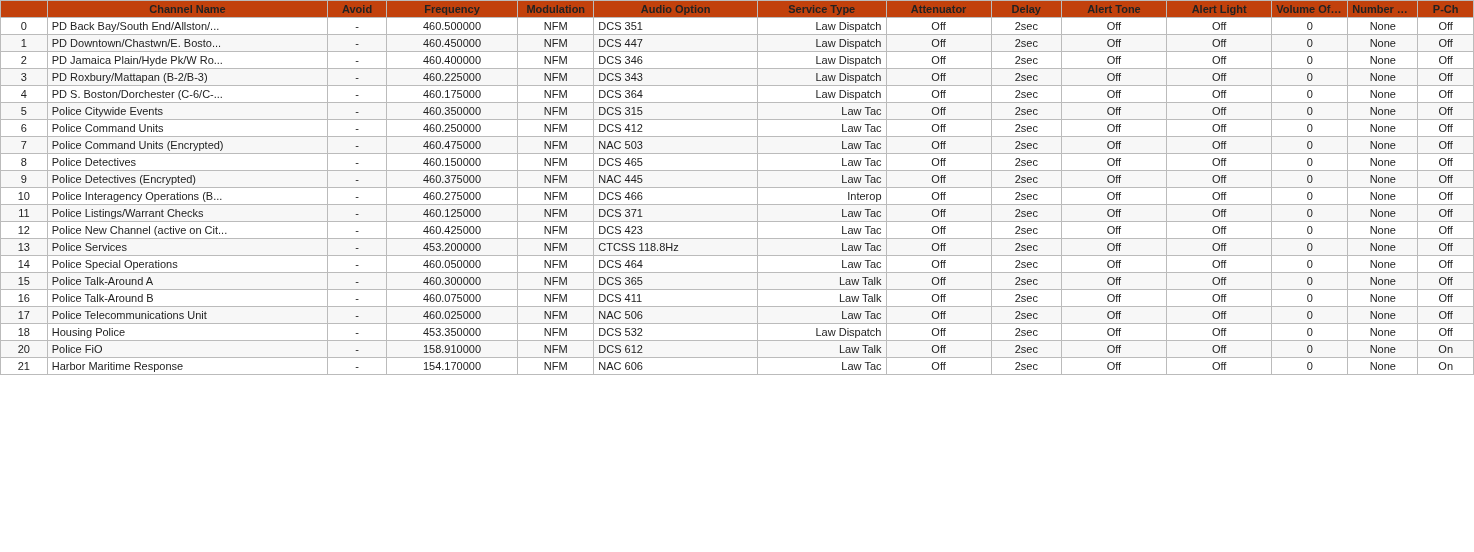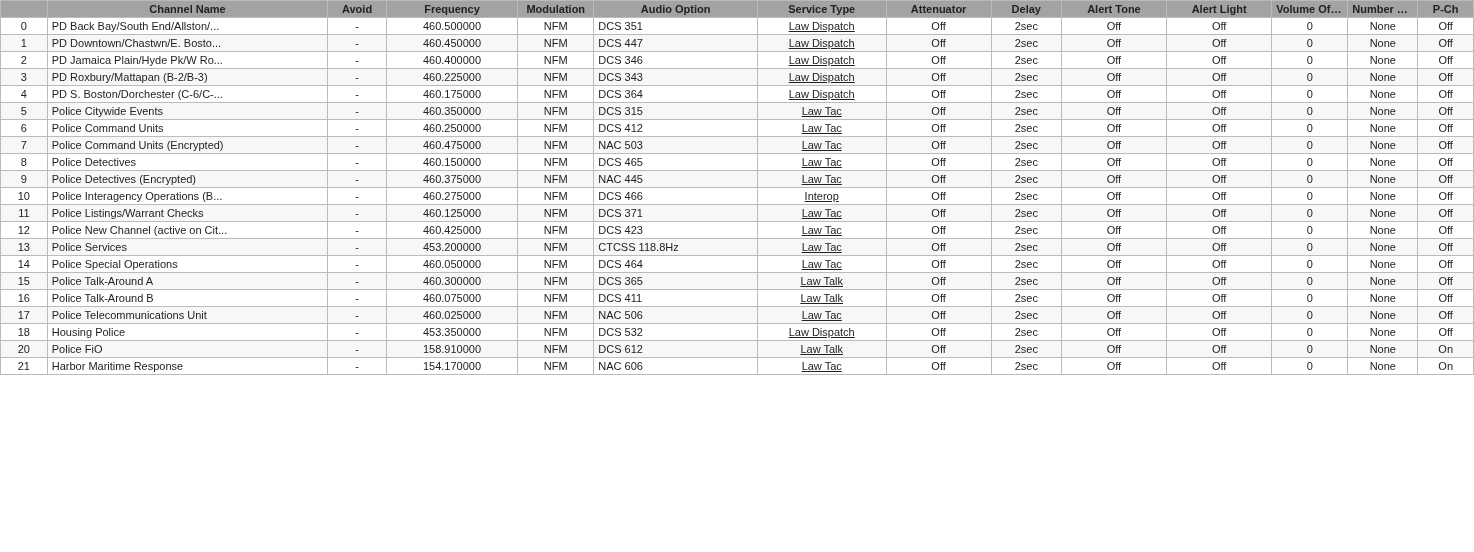--- a/index.html
+++ b/index.html
@@ -15,43 +15,42 @@
       table-layout: fixed;
     }
     th, td {
       border: 1px solid #bbb;
       padding: 2px 4px;
       white-space: nowrap;
       overflow: hidden;
       text-overflow: ellipsis;
     }
     th {
-      background: #a3a3a3;
+      background: #c2410c;
       font-weight: bold;
       vertical-align: middle;
     }
     td {
       background: #fff;
       vertical-align: middle;
     }
     tr:nth-child(even) td {
       background: #f7f7f7;
     }
     td:first-child {
       text-align: center;
     }
     td:nth-child(3), td:nth-child(4), td:nth-child(5) {
       text-align: center;
     }
     td:nth-child(6) {
       text-align: left;
     }
     td:nth-child(7) {
-      text-align: center;
-      text-decoration: underline;
+      text-align: right;
     }
     td:nth-child(8), td:nth-child(9), td:nth-child(10), td:nth-child(11) {
       text-align: center;
     }
     td:nth-child(12), td:nth-child(13), td:nth-child(14), td:nth-child(15) {
       text-align: center;
     }
     
     col.col-idx    { width: 32px; }
     col.col-name   { width: 192px; }

